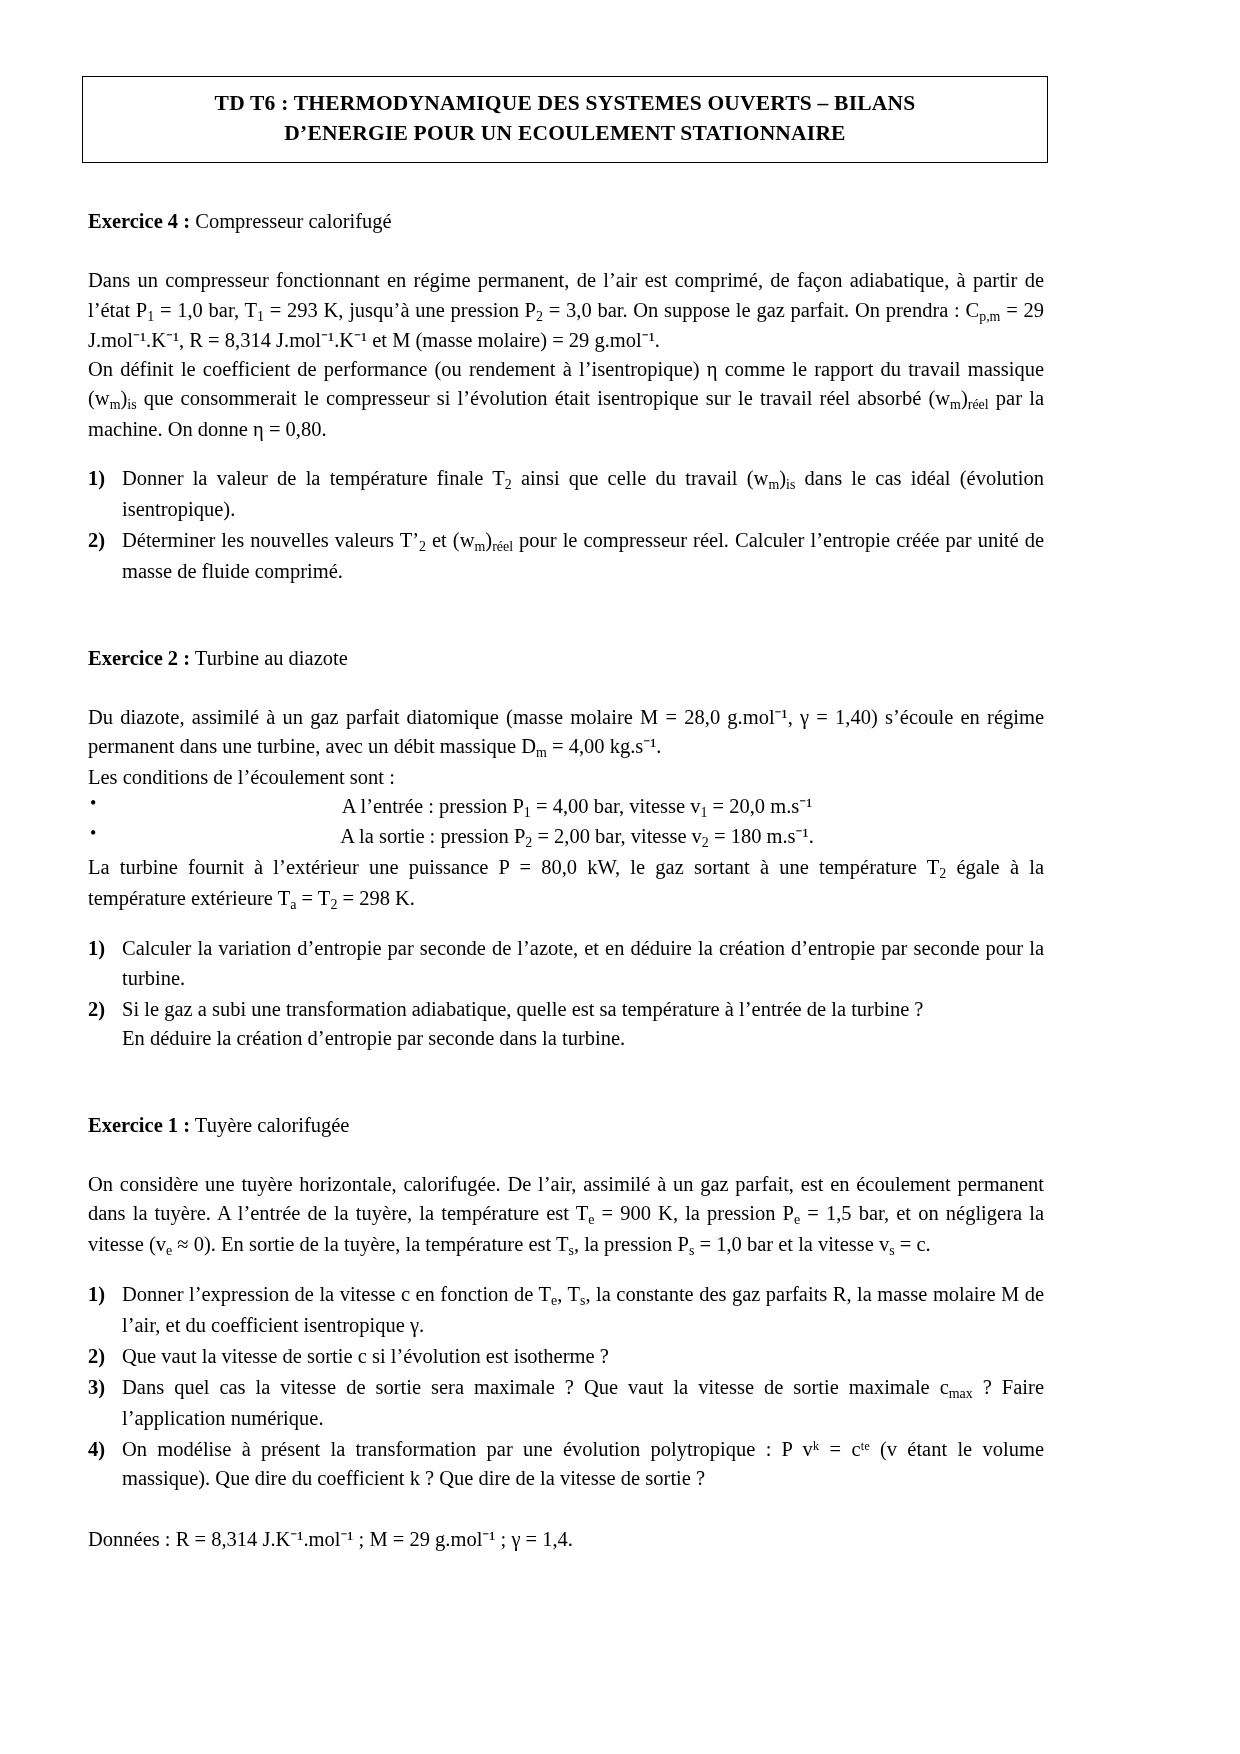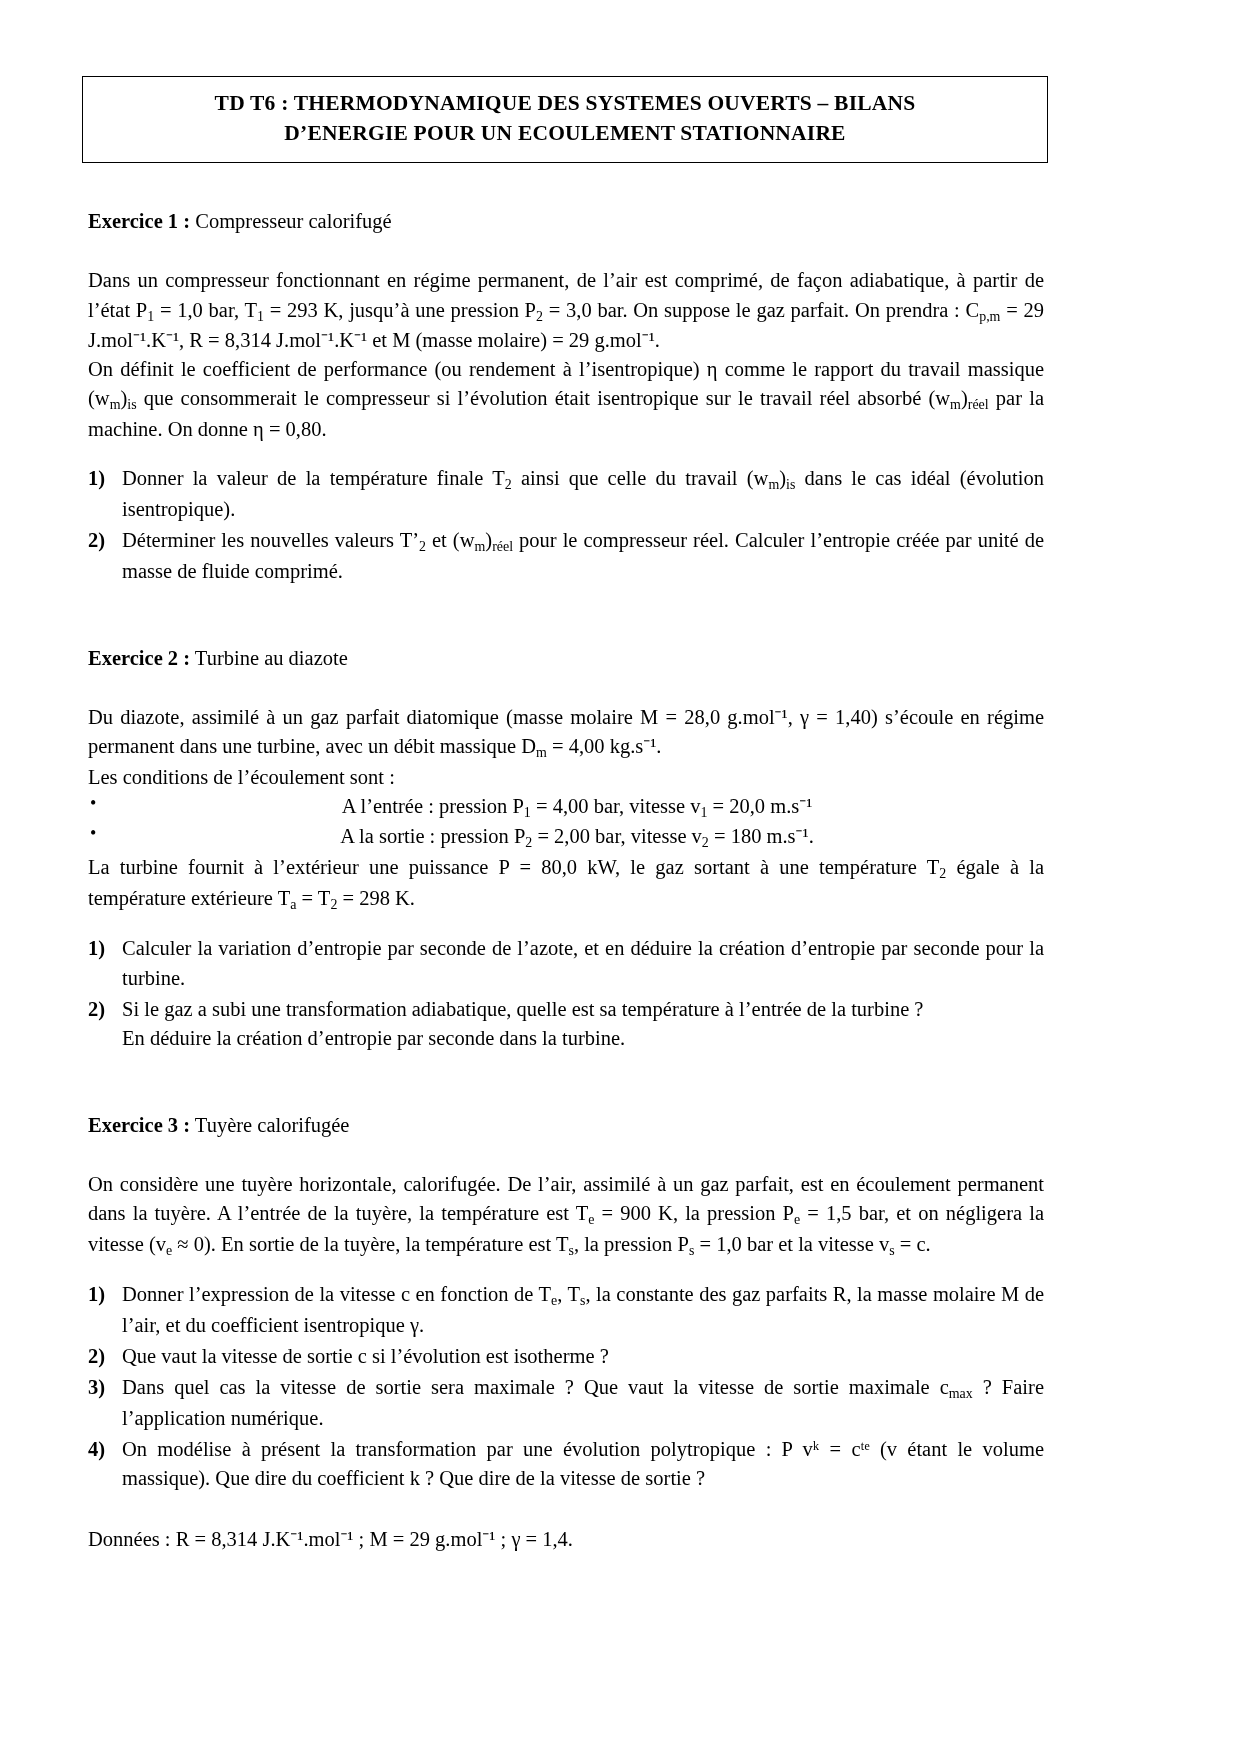--- a/index.html
+++ b/index.html
@@ -102,21 +102,21 @@
 
 <div class="page">
 
   <div class="title-box">
     <span class="line">TD T6 : THERMODYNAMIQUE DES SYSTEMES OUVERTS – BILANS</span>
     <span class="line">D’ENERGIE POUR UN ECOULEMENT STATIONNAIRE</span>
   </div>
 
   <div class="body-wrap">
 
-    <p class="para ex-head"><span class="lbl">Exercice 1 :</span><span> Compresseur calorifugé</span></p>
+    <p class="para ex-head"><span class="lbl">Exercice 4 :</span><span> Compresseur calorifugé</span></p>
 
     <div class="gap-md"></div>
 
     <p class="para">Dans un compresseur fonctionnant en régime permanent, de l’air est comprimé, de façon adiabatique, à partir de l’état P<sub>1</sub> = 1,0 bar, T<sub>1</sub> = 293 K, jusqu’à une pression P<sub>2</sub> = 3,0 bar. On suppose le gaz parfait. On prendra : C<sub>p,m</sub> = 29 J.mol⁻¹.K⁻¹, R = 8,314 J.mol⁻¹.K⁻¹ et M (masse molaire) = 29 g.mol⁻¹.</p>
     <p class="para">On définit le coefficient de performance (ou rendement à l’isentropique) η comme le rapport du travail massique (w<sub>m</sub>)<sub>is</sub> que consommerait le compresseur si l’évolution était isentropique sur le travail réel absorbé (w<sub>m</sub>)<sub>réel</sub> par la machine. On donne η = 0,80.</p>
 
     <div class="gap-sm"></div>
 
     <ol class="qlist">
       <li>
@@ -154,21 +154,21 @@
       </li>
       <li>
         <span class="num">2)</span>
         <span>Si le gaz a subi une transformation adiabatique, quelle est sa température à l’entrée de la turbine ?</span>
         <span class="sub">En déduire la création d’entropie par seconde dans la turbine.</span>
       </li>
     </ol>
 
     <div class="gap-xl"></div>
 
-    <p class="para ex-head"><span class="lbl">Exercice 3 :</span><span> Tuyère calorifugée</span></p>
+    <p class="para ex-head"><span class="lbl">Exercice 1 :</span><span> Tuyère calorifugée</span></p>
 
     <div class="gap-md"></div>
 
     <p class="para">On considère une tuyère horizontale, calorifugée. De l’air, assimilé à un gaz parfait, est en écoulement permanent dans la tuyère. A l’entrée de la tuyère, la température est T<sub>e</sub> = 900 K, la pression P<sub>e</sub> = 1,5 bar, et on négligera la vitesse (v<sub>e</sub> ≈ 0). En sortie de la tuyère, la température est T<sub>s</sub>, la pression P<sub>s</sub> = 1,0 bar et la vitesse v<sub>s</sub> = c.</p>
 
     <div class="gap-sm"></div>
 
     <ol class="qlist">
       <li>
         <span class="num">1)</span>

